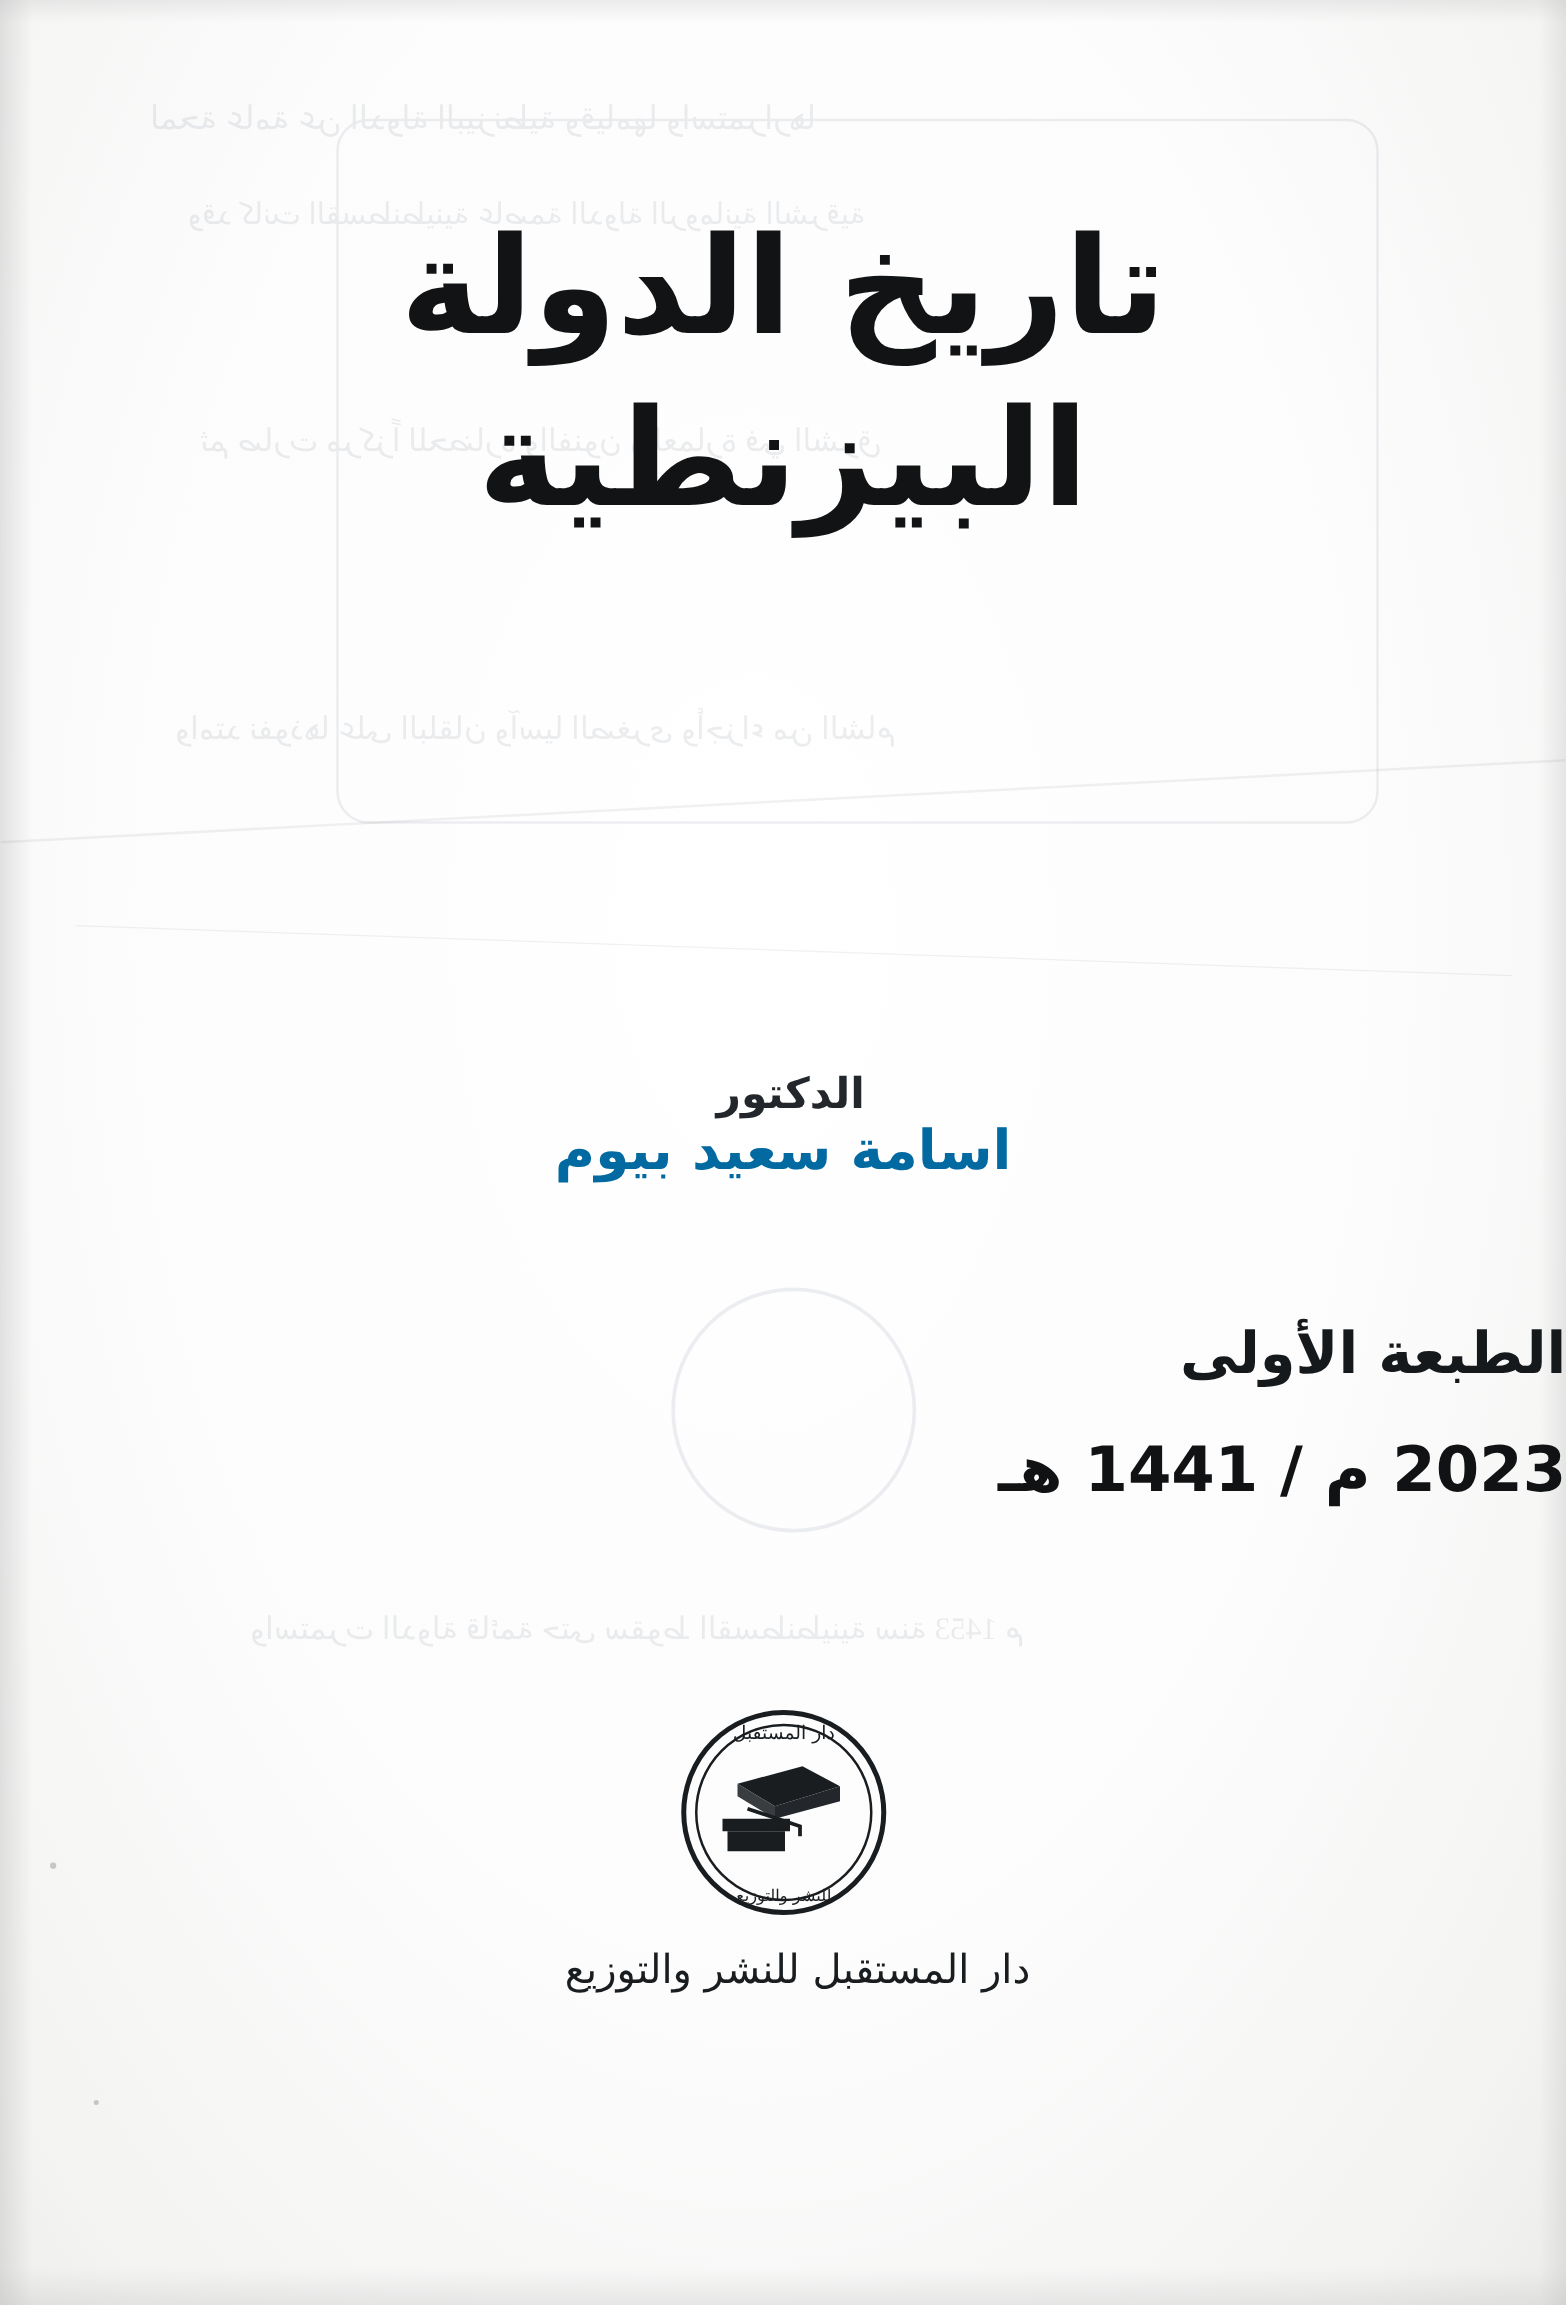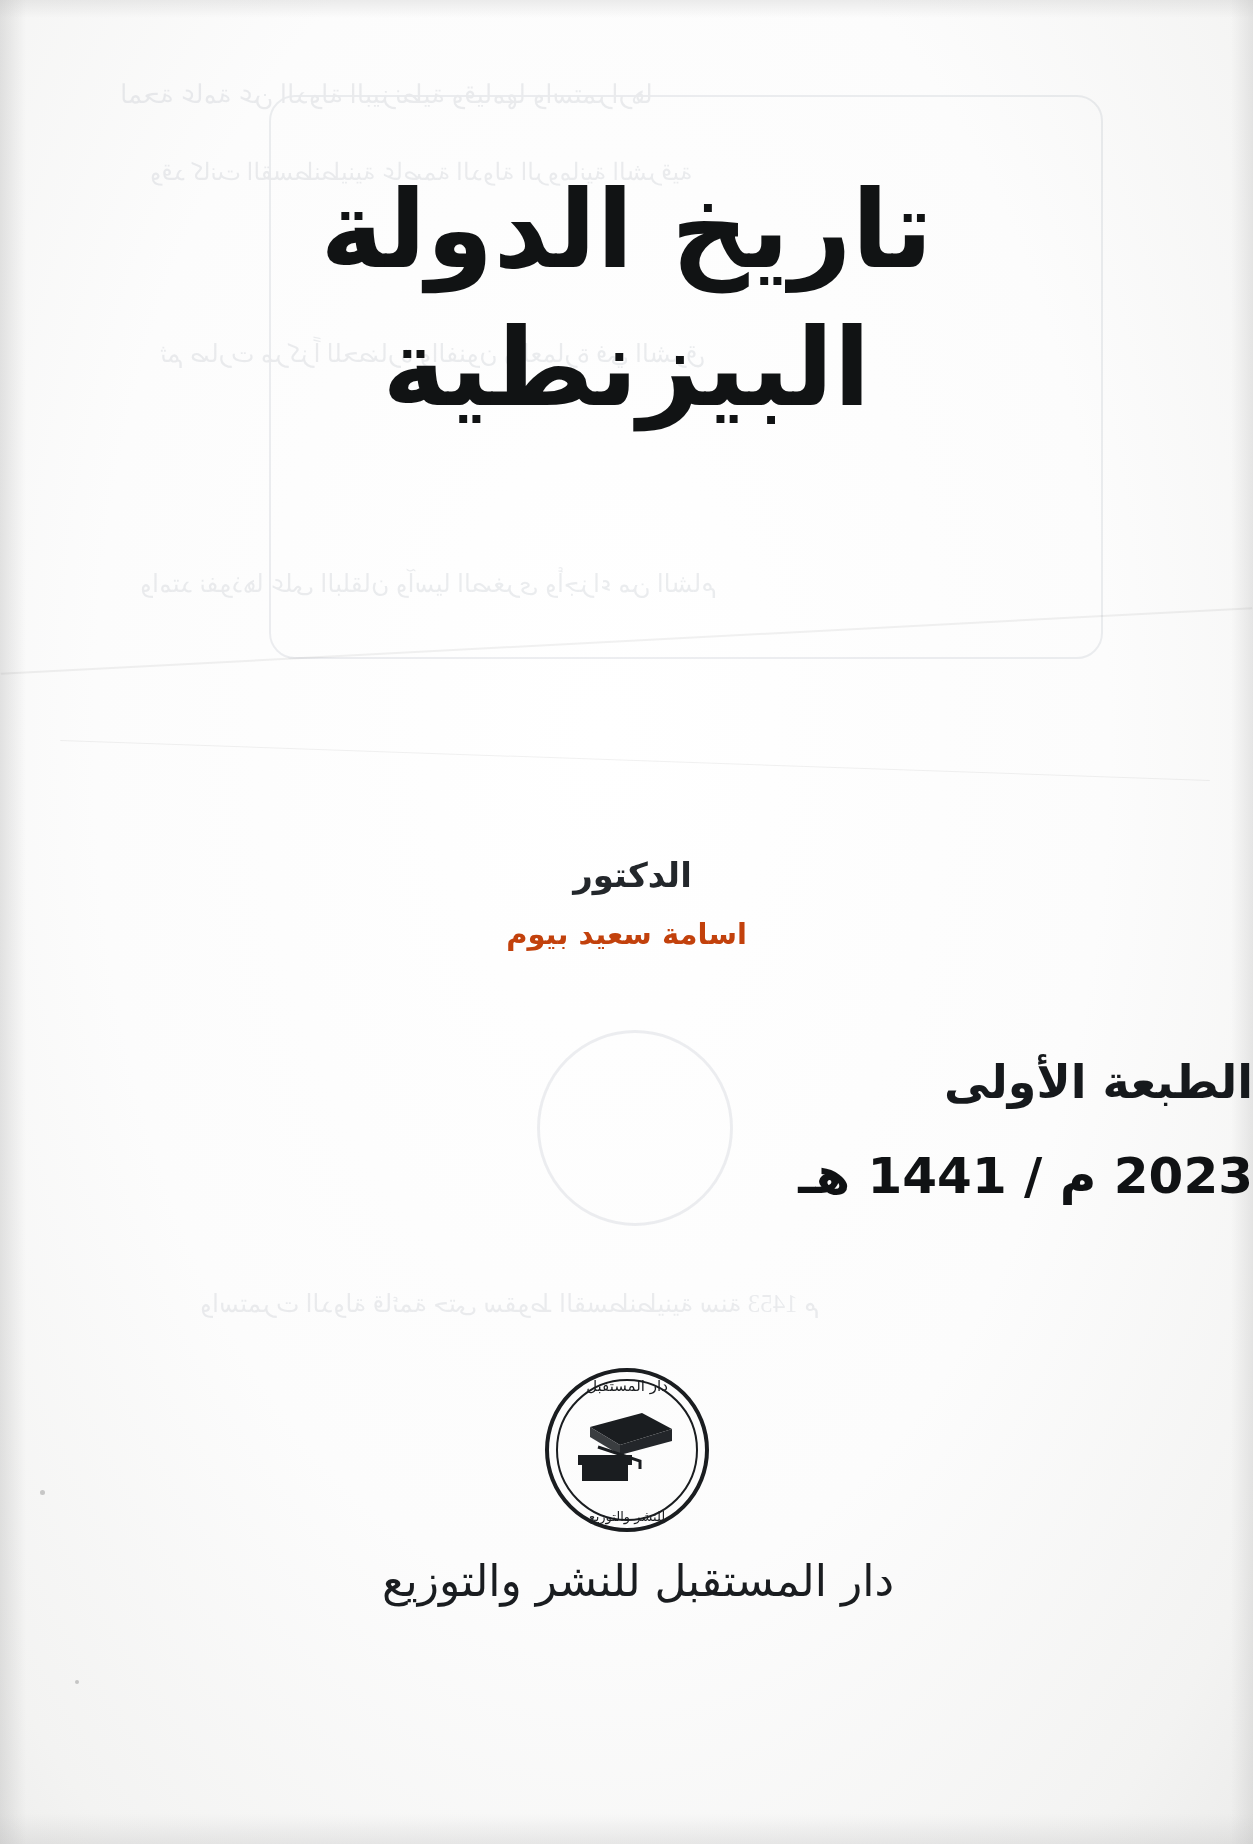--- a/index.html
+++ b/index.html
@@ -118,23 +118,22 @@
     font-family: "DejaVu Sans", sans-serif;
     font-weight: bold;
     font-size: 34px;
     color: #23272b;
     letter-spacing: 0px;
     padding-left: 12px;
   }
   .author-name {
     font-family: "DejaVu Sans", sans-serif;
     font-weight: bold;
-    font-size: 29px;
-    color: #c2410c;
-    margin-top: 22px;
+    font-size: 44px;
+    color: #0369a1;
   }
 
   .edition-wrap {
     position: absolute;
     top: 1055px;
     left: 0;
     right: 0;
     text-align: right;
   }
   .edition {
@@ -157,21 +156,21 @@
     top: 1355px;
     left: 0;
     right: 0;
     text-align: center;
   }
   .logo {
     display: inline-block;
   }
   .publisher-name {
     font-family: "DejaVu Sans", sans-serif;
-    font-size: 44px;
+    font-size: 32px;
     color: #1a1d20;
     margin-top: 6px;
     letter-spacing: -1px;
     font-weight: normal;
     padding-left: 23px;
   }
 
   
   .streak {
     position: absolute;

